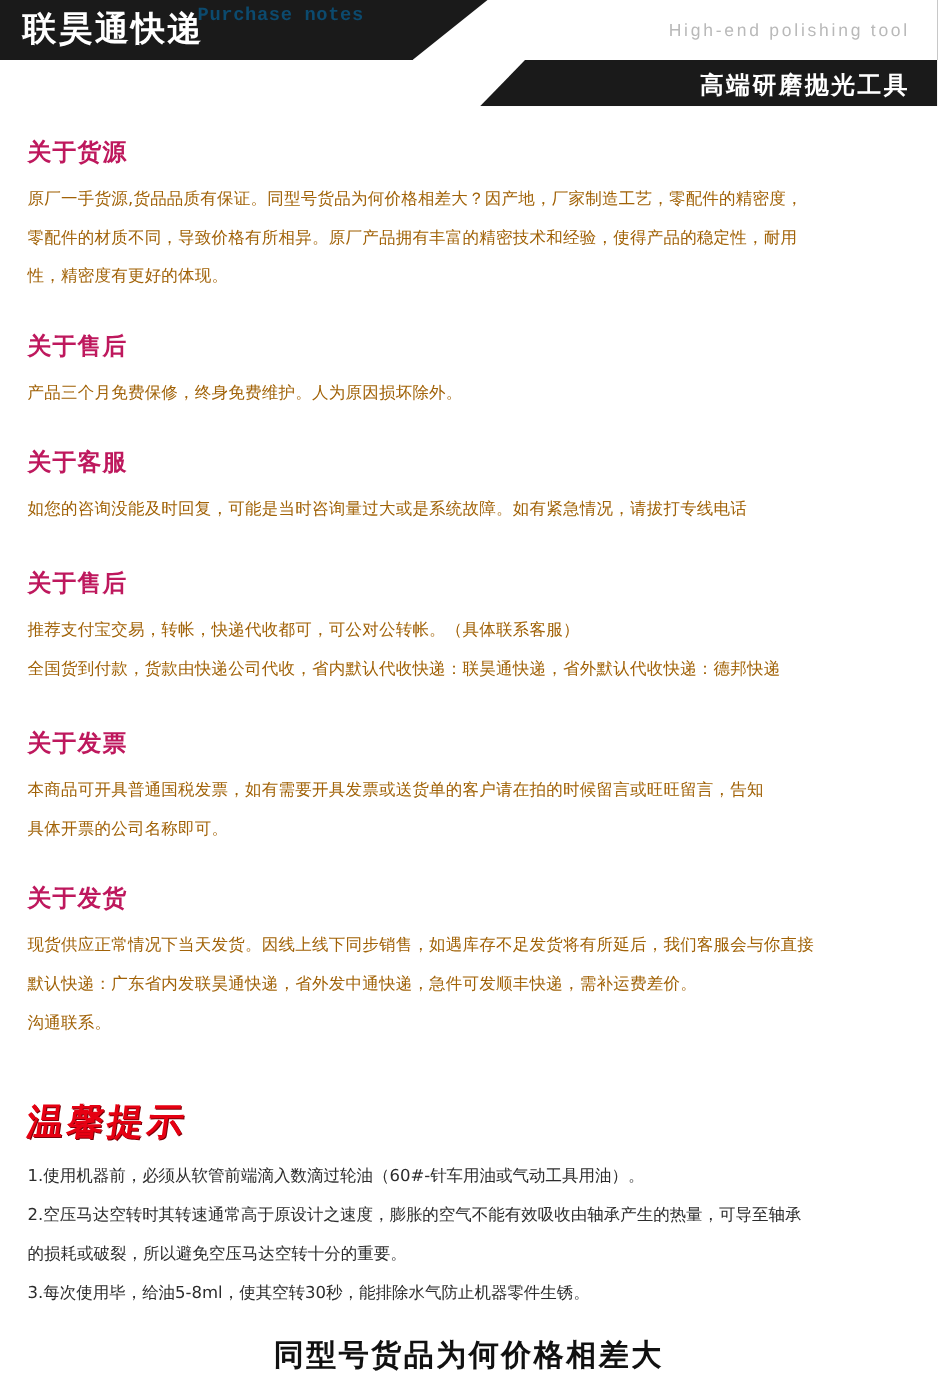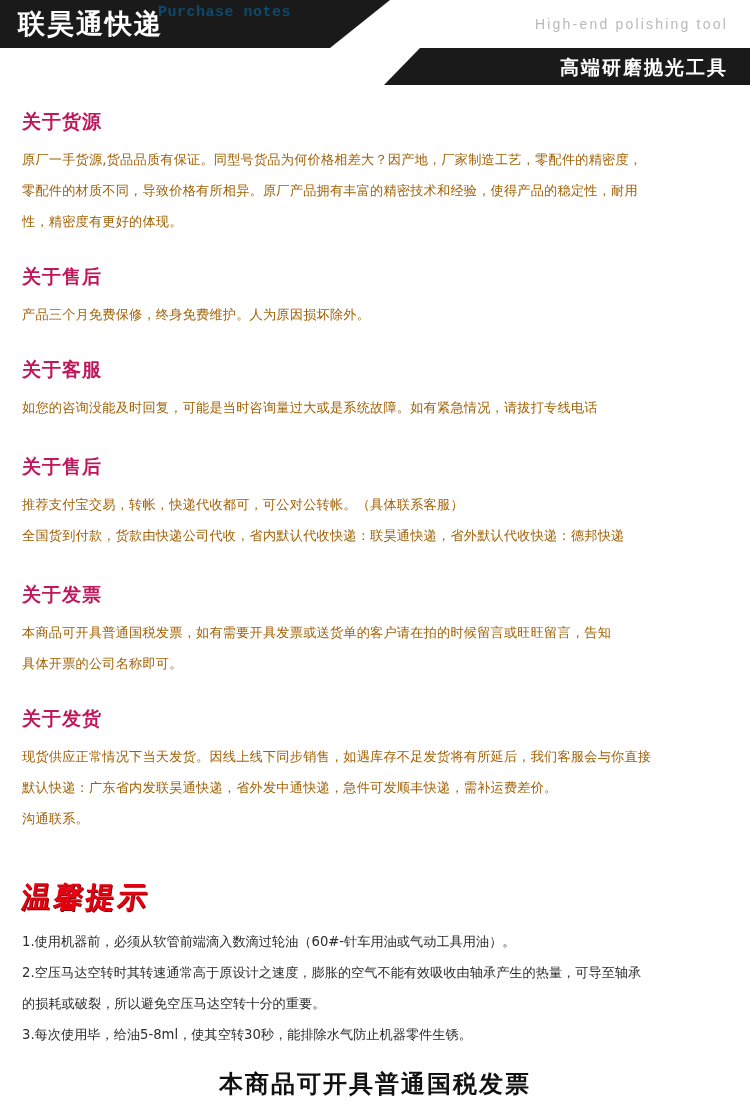--- a/index.html
+++ b/index.html
@@ -229,14 +229,14 @@
   <div class="tips-title">温馨提示</div>
   <div class="tips-list">
     <p>1.使用机器前，必须从软管前端滴入数滴过轮油（60#-针车用油或气动工具用油）。</p>
     <p>2.空压马达空转时其转速通常高于原设计之速度，膨胀的空气不能有效吸收由轴承产生的热量，可导至轴承</p>
     <p>的损耗或破裂，所以避免空压马达空转十分的重要。</p>
     <p>3.每次使用毕，给油5-8ml，使其空转30秒，能排除水气防止机器零件生锈。</p>
   </div>
 </div>
 
 <div class="footer">
-  <div class="footer-company">本商品可开具普通国税发票</div>
+  <div class="footer-company">同型号货品为何价格相差大</div>
 </div>
 
 </body></html>

